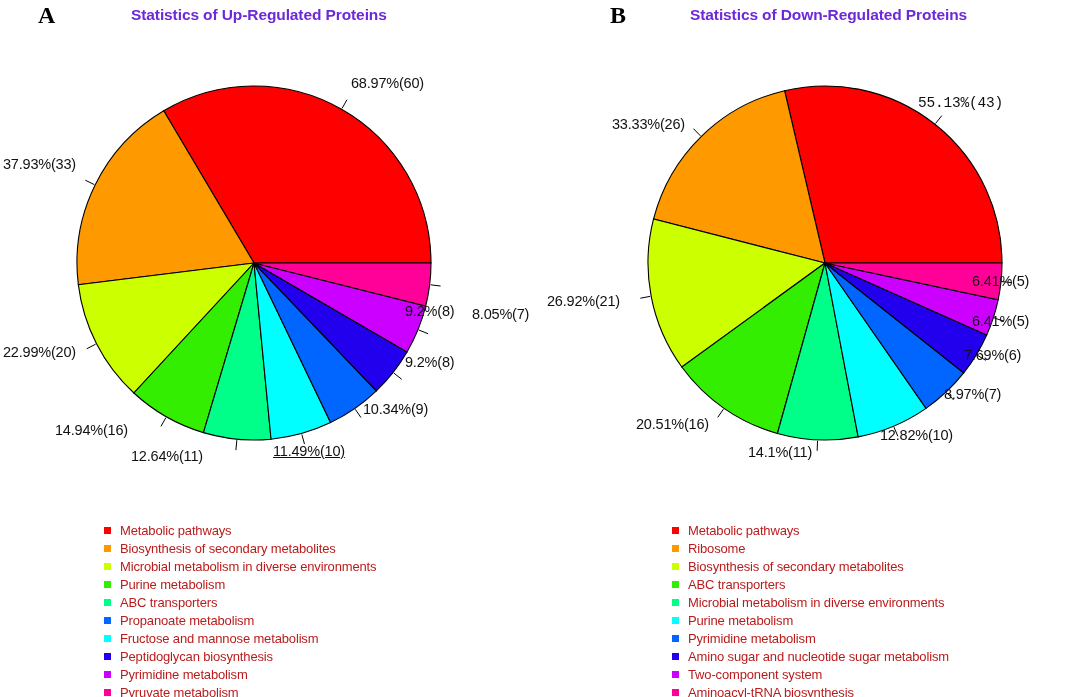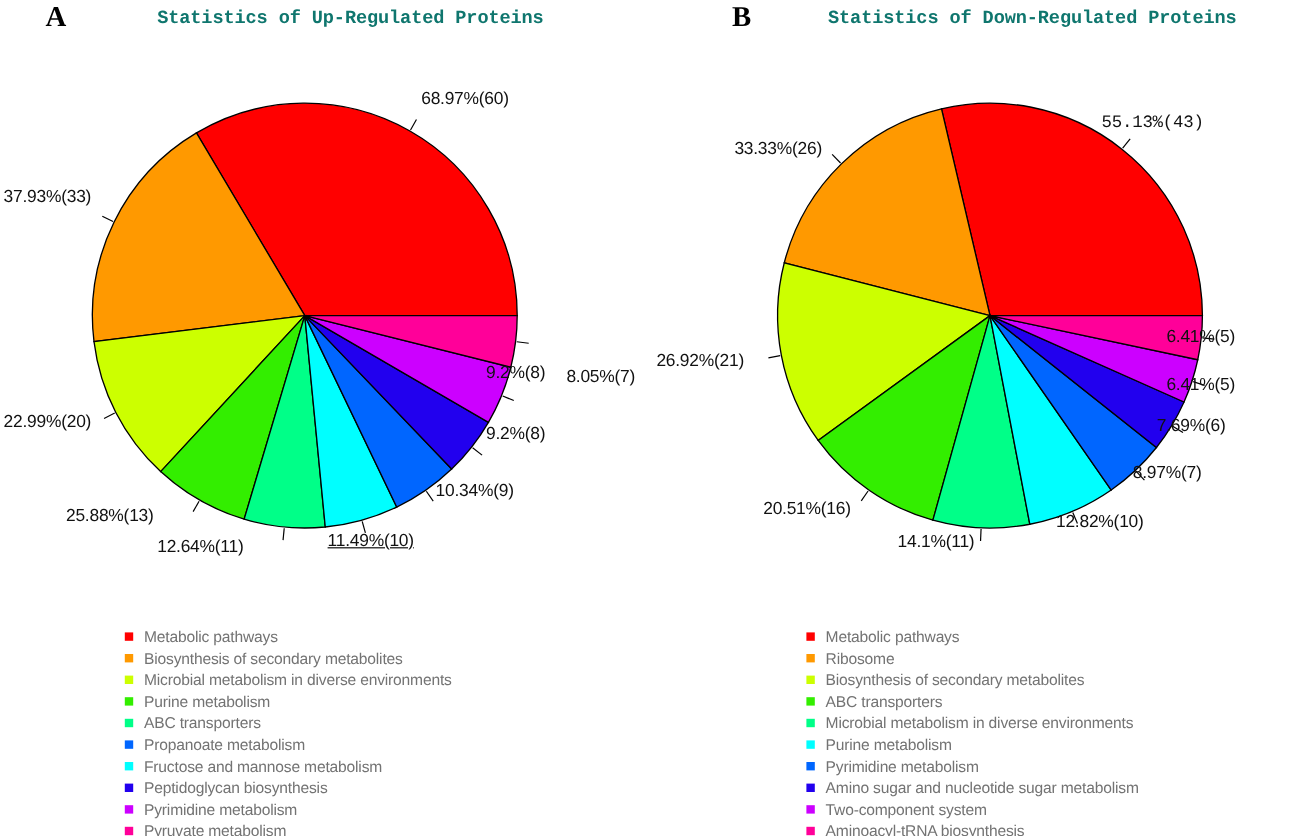--- a/index.html
+++ b/index.html
@@ -10,37 +10,37 @@
   }
   .panel{position:absolute;top:0;width:540px;height:697px;}
   #panel-a{left:0;}
   #panel-b{left:540px;}
   .panel-letter{
     position:absolute;top:2px;font-family:"Liberation Serif",serif;
     font-weight:bold;font-size:24px;color:#000;
   }
   .panel-title{
     position:absolute;top:6px;font-size:15.5px;font-weight:bold;
-    color:#0f766e;letter-spacing:-0.1px;white-space:nowrap;font-family:Liberation Mono, monospace;
+    color:#6d28d9;letter-spacing:-0.1px;white-space:nowrap;
   }
   .pie-svg{position:absolute;left:0;top:0;}
   .slice{stroke:#000;stroke-width:1.1;}
   .leader{stroke:#000;stroke-width:1;fill:none;}
   .pie-label{
     position:absolute;font-size:14.5px;color:#111;white-space:nowrap;
     letter-spacing:-0.2px;
   }
   .legend{position:absolute;}
   .legend-row{
     display:flex;align-items:center;height:18px;
   }
   .legend-swatch{
     width:7px;height:7px;display:inline-block;margin-right:9px;flex:0 0 auto;
   }
-  .legend-label{font-size:13px;color:#737373;white-space:nowrap;letter-spacing:-0.15px;}
+  .legend-label{font-size:13px;color:#b91c1c;white-space:nowrap;letter-spacing:-0.15px;}
 </style>
 </head>
 <body>
 
 <div class="panel" id="panel-a">
   <div class="panel-letter" id="letter-a" style="left: 38px; top: 2px;">A</div>
   <div class="panel-title" id="title-a" style="left: 131px; top: 6px;">Statistics of Up-Regulated Proteins</div>
   <svg class="pie-svg" id="svg-a" width="540" height="697">
       <path d="M 254 263 L 431.00 263.00 A 177 177 0 0 0 163.71 110.76 Z" fill="#FF0000" class="slice"></path>
       <path d="M 254 263 L 163.71 110.76 A 177 177 0 0 0 78.33 284.69 Z" fill="#FF9900" class="slice"></path>
@@ -101,21 +101,21 @@
         <span class="legend-label">Pyrimidine metabolism</span>
       </div>
       <div class="legend-row">
         <span class="legend-swatch" style="background: rgb(255, 0, 153);"></span>
         <span class="legend-label">Pyruvate metabolism</span>
       </div>
     </div>
 <div class="pie-label" style="left: 351px; top: 75px;">68.97%(60)</div>
     <div class="pie-label" style="left: 3px; top: 156px;">37.93%(33)</div>
     <div class="pie-label" style="left: 3px; top: 344px;">22.99%(20)</div>
-    <div class="pie-label" style="left: 55px; top: 422px;">25.88%(13)</div>
+    <div class="pie-label" style="left: 55px; top: 422px;">14.94%(16)</div>
     <div class="pie-label" style="left: 131px; top: 448px;">12.64%(11)</div>
     <div class="pie-label" style="left: 273px; top: 443px; text-decoration: underline;">11.49%(10)</div>
     <div class="pie-label" style="left: 363px; top: 401px;">10.34%(9)</div>
     <div class="pie-label" style="left: 405px; top: 354px;">9.2%(8)</div>
     <div class="pie-label" style="left: 405px; top: 303px;">9.2%(8)</div>
     <div class="pie-label" style="left: 424px; top: 306px; margin-left: 48px;">8.05%(7)</div>
   </div>
 
 <div class="panel" id="panel-b">
   <div class="panel-letter" id="letter-b" style="left: 70px; top: 2px;">B</div>

